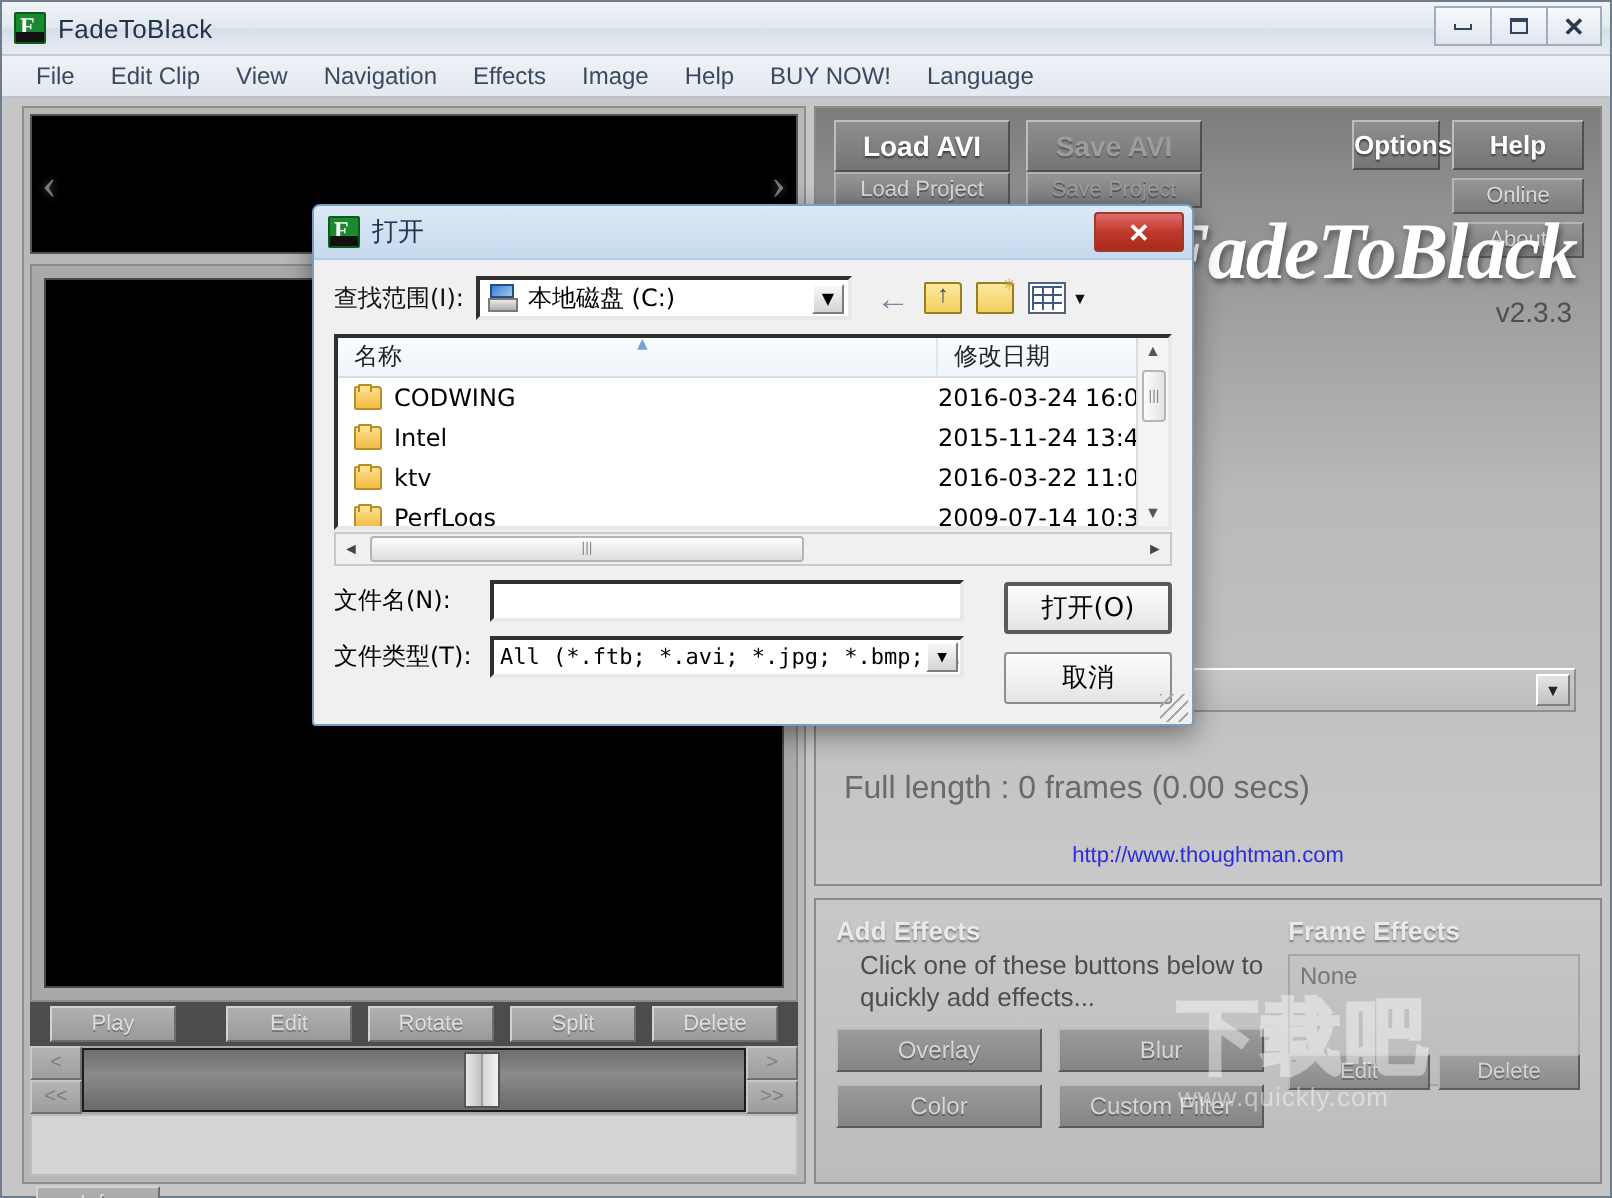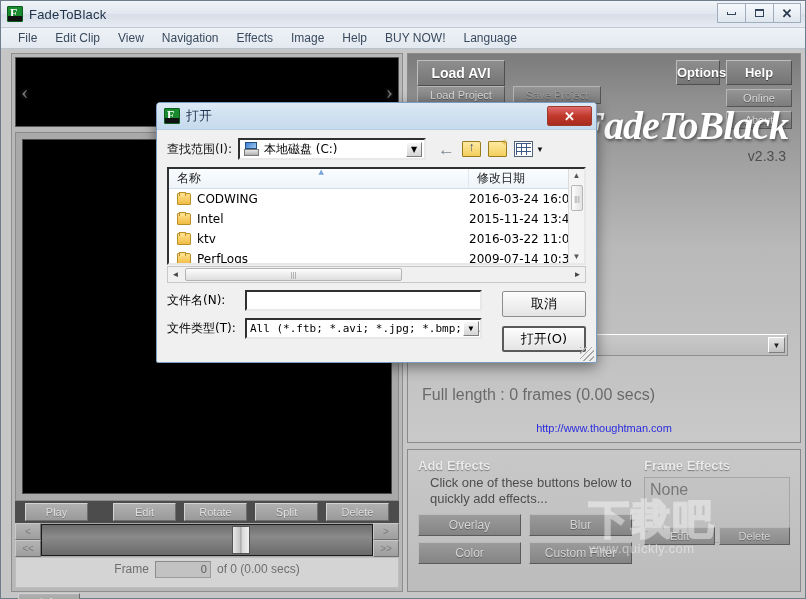--- a/index.html
+++ b/index.html
@@ -253,21 +253,21 @@
     padding: 3px 0; text-align: center;
     background: linear-gradient(#9b9b9b, #848484);
     border: 1px solid #bcbcbc; border-right-color: #5a5a5a; border-bottom-color: #5a5a5a;
     color: #d5d5d5; font-size: 12px; text-shadow: 0 1px 0 #626262;
   }
   .fx-right { position: absolute; left: 236px; top: 8px; right: 10px; bottom: 10px; }
   .fx-listbox {
     margin-top: 4px; height: 66px;
     background: linear-gradient(#c4c4c4, #bdbdbd);
     border: 1px solid #a6a6a6;
-    font-size: 16px; color: #777; padding: 3px 5px;
+    font-size: 12px; color: #777; padding: 3px 5px;
   }
   .fx-actions { display: flex; gap: 4px; margin-top: -16px; }
   .fx-action {
     flex: 1; padding: 2px 0; text-align: center;
     background: linear-gradient(#9f9f9f, #8a8a8a);
     border: 1px solid #b9b9b9; border-right-color: #5d5d5d; border-bottom-color: #5d5d5d;
     color: #d2d2d2; font-size: 11px; text-shadow: 0 1px 0 #6a6a6a;
   }
 
   
@@ -525,34 +525,30 @@
         <div class="tl-track">
           <div class="tl-thumb"></div>
         </div>
         <div class="tl-navcol">
           <div class="tl-nav">&gt;</div>
           <div class="tl-nav">&gt;&gt;</div>
         </div>
       </div>
 
       <div class="frame-bar">
-        <div class="frame-line">
-          <span>Frame</span>
-          <span class="frame-input">0</span>
-          <span>of 0 (0.00 secs)</span>
-        </div>
         <div class="btn3d info-btn">Info</div>
       </div>
     </div>
 
     <div class="right-panel">
 
       <div class="rp-top">
         <div class="topbtn-row">
           <div class="bigbtn">Load AVI</div>
+          <div class="bigbtn dim">Save AVI</div>
         </div>
         <div class="subbtn-row">
           <div class="subbtn">Load Project</div>
           <div class="subbtn dim">Save Project</div>
         </div>
         <div class="rightbtn-row">
           <div class="rb-col">
             <div class="bigbtn" style="width:44px;font-size:13px;">Options</div>
           </div>
           <div class="rb-col">
@@ -703,20 +699,20 @@
 
       <div class="form-row">
         <span class="form-lbl">文件类型(T):</span>
         <span class="typecombo">
           <span>All  (*.ftb; *.avi; *.jpg; *.bmp; *.v</span>
           <span class="cb-arrow">▼</span>
         </span>
       </div>
 
       <div class="dlg-actions">
+        <div class="dlgbtn primary">打开(O)</div>
         <div class="dlgbtn">取消</div>
-        <div class="dlgbtn primary">打开(O)</div>
       </div>
     </div>
     <div class="grip"></div>
   </div>
 
 </div>
 
 </body></html>

